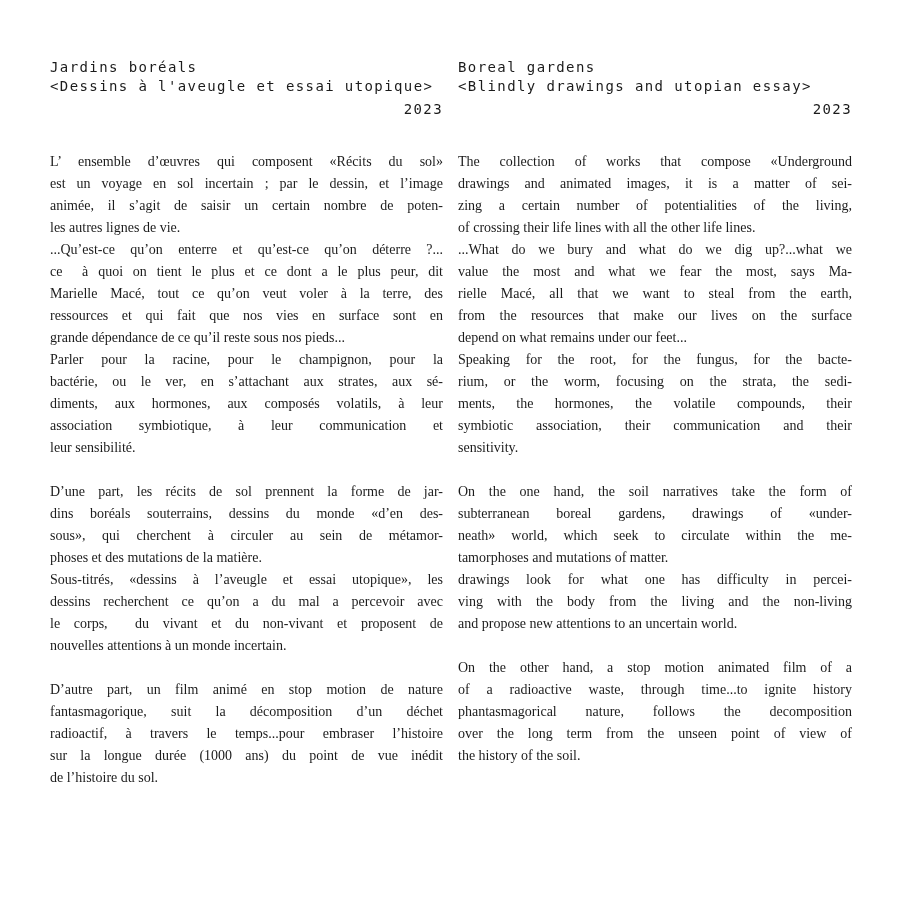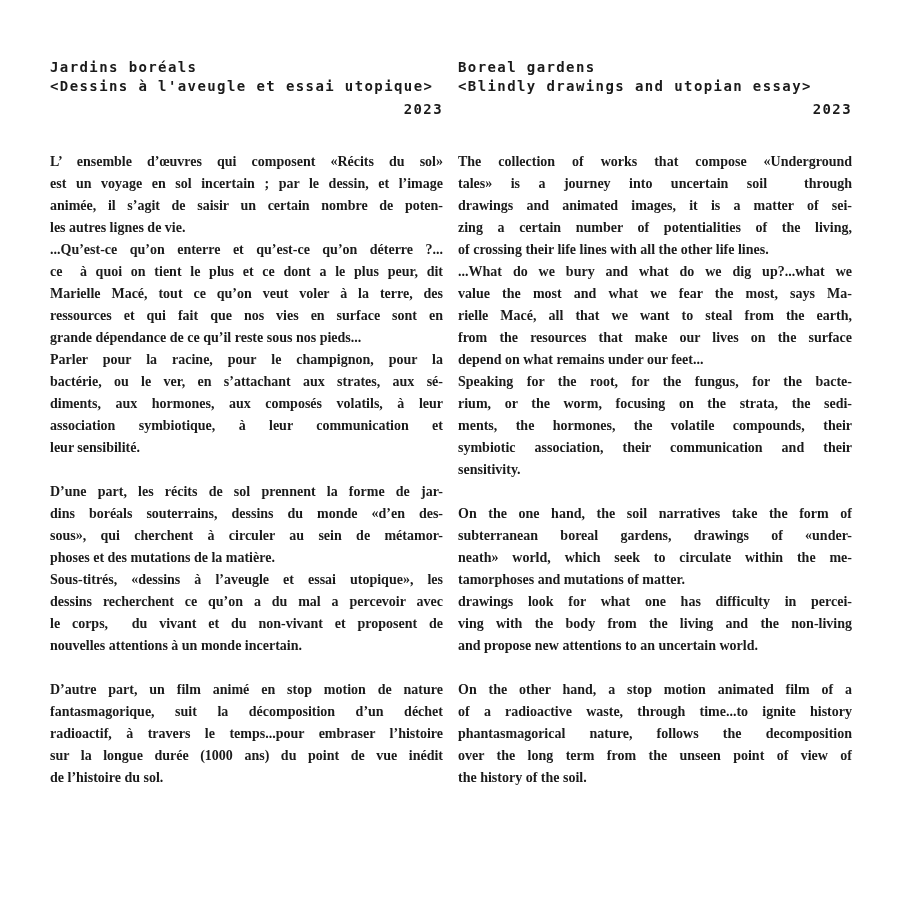--- a/index.html
+++ b/index.html
@@ -10,21 +10,20 @@
     background: #ffffff;
     overflow: hidden;
   }
   .page {
     width: 900px;
     height: 783px;
     box-sizing: border-box;
     background: #ffffff;
     color: #1b1b1b;
     font-family: "Liberation Serif", "DejaVu Serif", serif;
-    font-weight: bold;
   }
   .columns {
     display: flex;
     box-sizing: border-box;
     padding: 58px 48px 0 50px;
     gap: 15px;
   }
   .col {
     width: 393px;
     flex: 0 0 393px;
@@ -127,21 +126,20 @@
     <div class="col right">
       <div class="header">
         <div>Boreal gardens</div>
         <div>&lt;Blindly drawings and utopian essay&gt;</div>
         <div class="year">2023</div>
       </div>
       <div class="body-text">
           <div class="block">
             <div class="para">
               <div class="line">The collection of works that compose «Underground</div>
-              <div class="line">tales» is a journey into uncertain soil&nbsp; through</div>
               <div class="line">drawings and animated images, it is a matter of sei-</div>
               <div class="line">zing a certain number of potentialities of the living,</div>
               <div class="line last">of crossing their life lines with all the other life lines.</div>
             </div>
             <div class="para">
               <div class="line">...What do we bury and what do we dig up?...what we</div>
               <div class="line">value the most and what we fear the most, says Ma-</div>
               <div class="line">rielle Macé, all that we want to steal from the earth,</div>
               <div class="line">from the resources that make our lives on the surface</div>
               <div class="line last">depend on what remains under our feet...</div>

